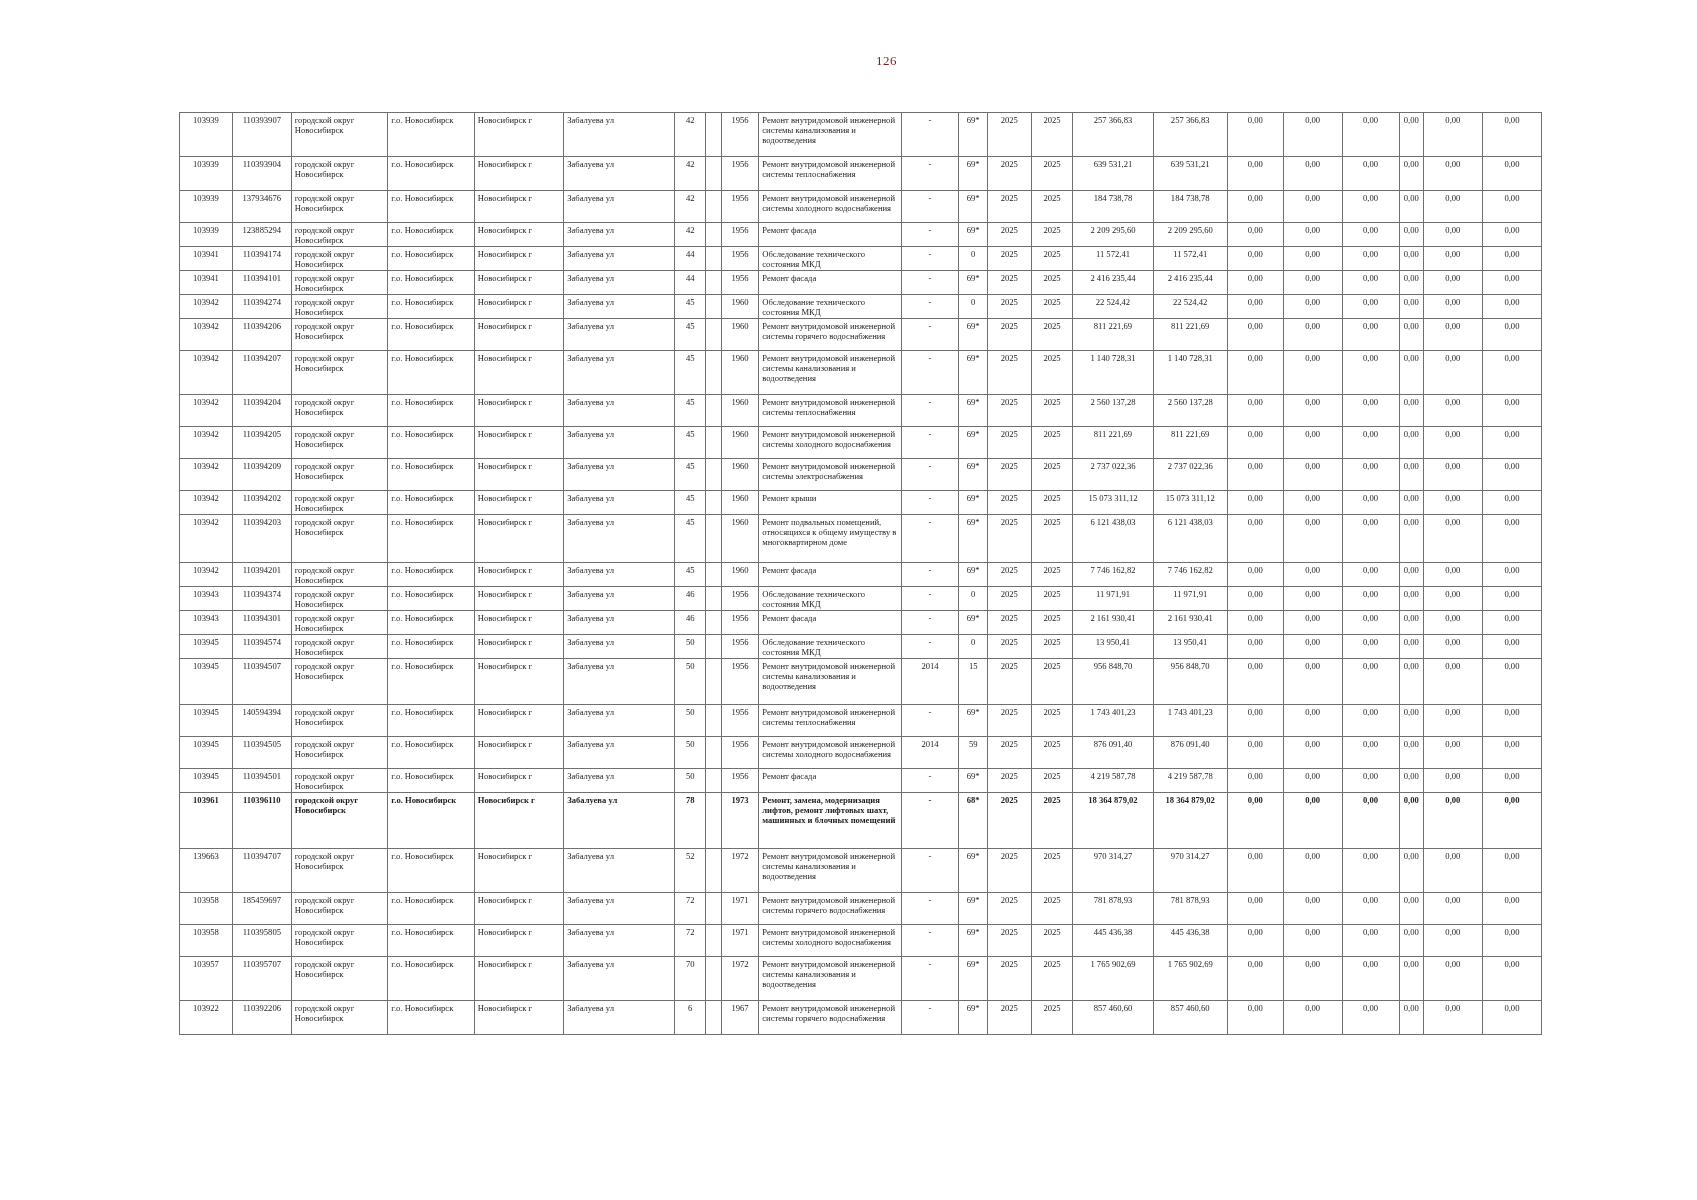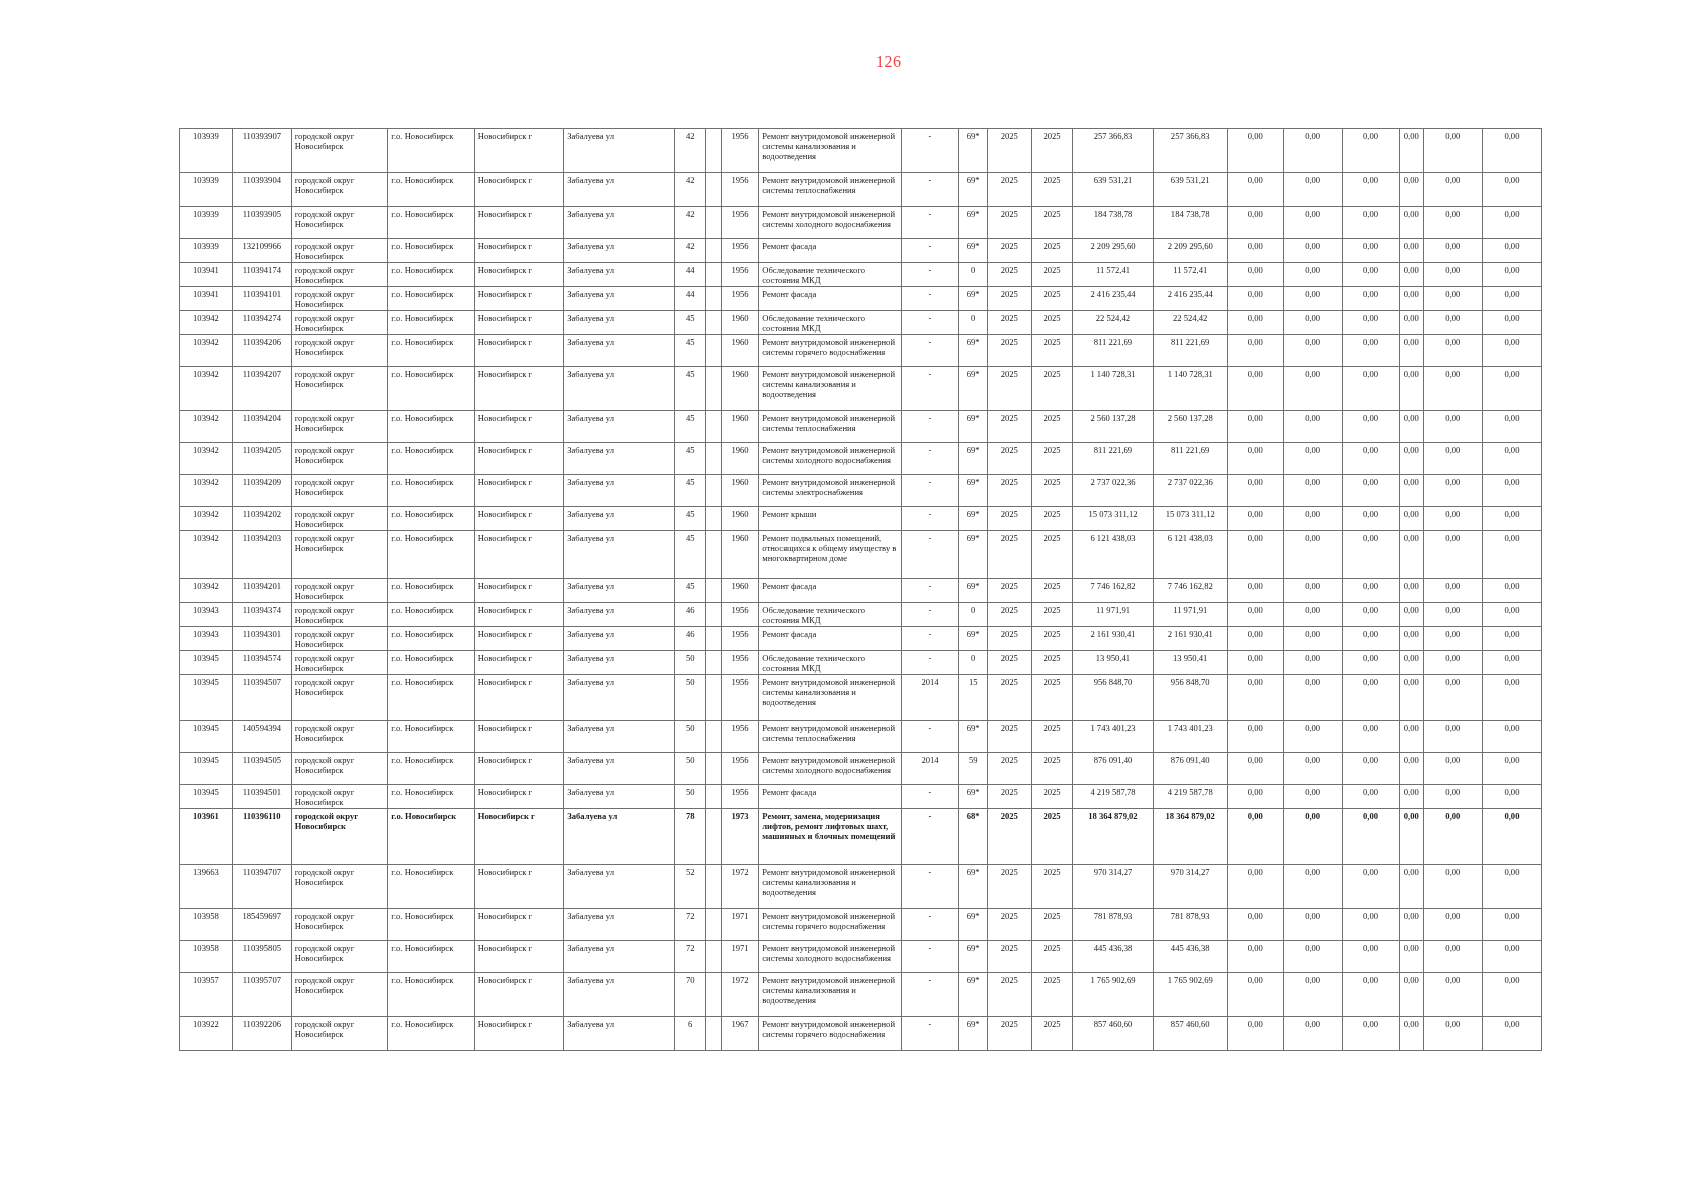--- a/index.html
+++ b/index.html
@@ -7,27 +7,27 @@
     width:1697px;height:1200px;
     background:#ffffff;
     font-family:"Liberation Serif","DejaVu Serif",serif;
     color:#1c1c1c;
     position:relative;
     overflow:hidden;
   }
   .page-number{
     position:absolute;
     left:876px;top:53px;
-    font-size:16px;
-    color:#ef4444;
+    font-size:13px;
+    color:#7f1d1d;
     letter-spacing:0.5px;
   }
   table.doc{
     position:absolute;
-    left:179px;top:128px;
+    left:179px;top:112px;
     border-collapse:collapse;
     table-layout:fixed;
     width:1363px;
   }
   table.doc td{
     border:1px solid #6f6f6f;
     vertical-align:top;
     padding:2px 3px 1px 3px;
     font-size:8.6px;
     line-height:10px;
@@ -112,21 +112,21 @@
         <td class="c">639 531,21</td>
         <td class="c">0,00</td>
         <td class="c">0,00</td>
         <td class="c">0,00</td>
         <td class="c">0,00</td>
         <td class="c">0,00</td>
         <td class="c">0,00</td>
       </tr>
       <tr style="height: 32px;">
         <td class="c">103939</td>
-        <td class="c">110393905</td>
+        <td class="c">137934676</td>
         <td class="l">городской округ Новосибирск</td>
         <td class="l">г.о. Новосибирск</td>
         <td class="l">Новосибирск г</td>
         <td class="l">Забалуева ул</td>
         <td class="c">42</td>
         <td class="c"></td>
         <td class="c">1956</td>
         <td class="l">Ремонт внутридомовой инженерной системы холодного водоснабжения</td>
         <td class="c">-</td>
         <td class="c">69*</td>
@@ -136,21 +136,21 @@
         <td class="c">184 738,78</td>
         <td class="c">0,00</td>
         <td class="c">0,00</td>
         <td class="c">0,00</td>
         <td class="c">0,00</td>
         <td class="c">0,00</td>
         <td class="c">0,00</td>
       </tr>
       <tr style="height: 17px;">
         <td class="c">103939</td>
-        <td class="c">132109966</td>
+        <td class="c">123885294</td>
         <td class="l">городской округ Новосибирск</td>
         <td class="l">г.о. Новосибирск</td>
         <td class="l">Новосибирск г</td>
         <td class="l">Забалуева ул</td>
         <td class="c">42</td>
         <td class="c"></td>
         <td class="c">1956</td>
         <td class="l">Ремонт фасада</td>
         <td class="c">-</td>
         <td class="c">69*</td>

